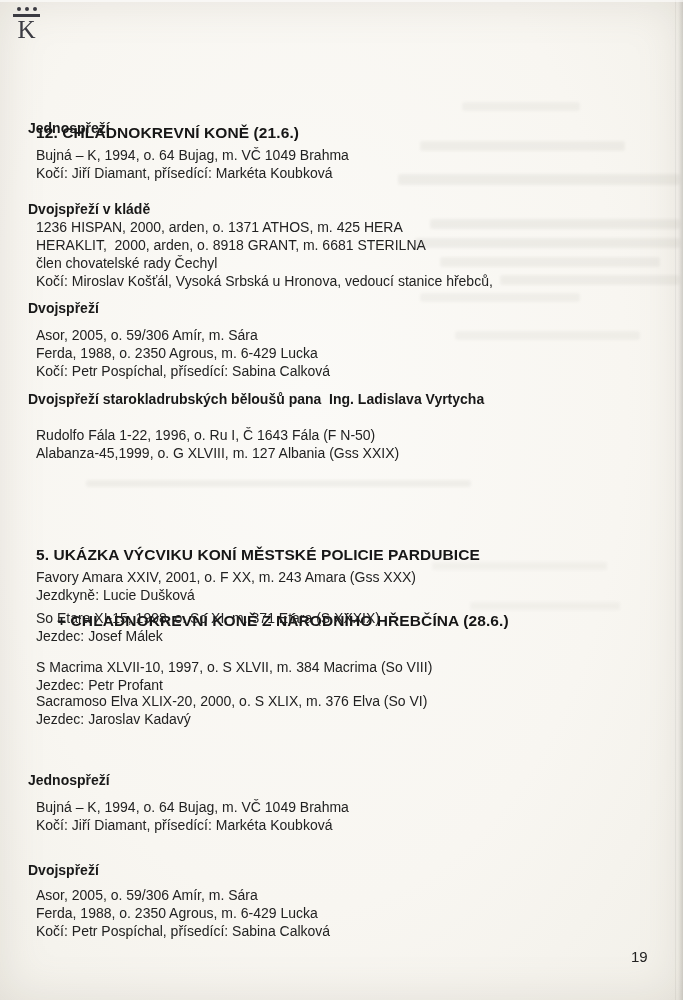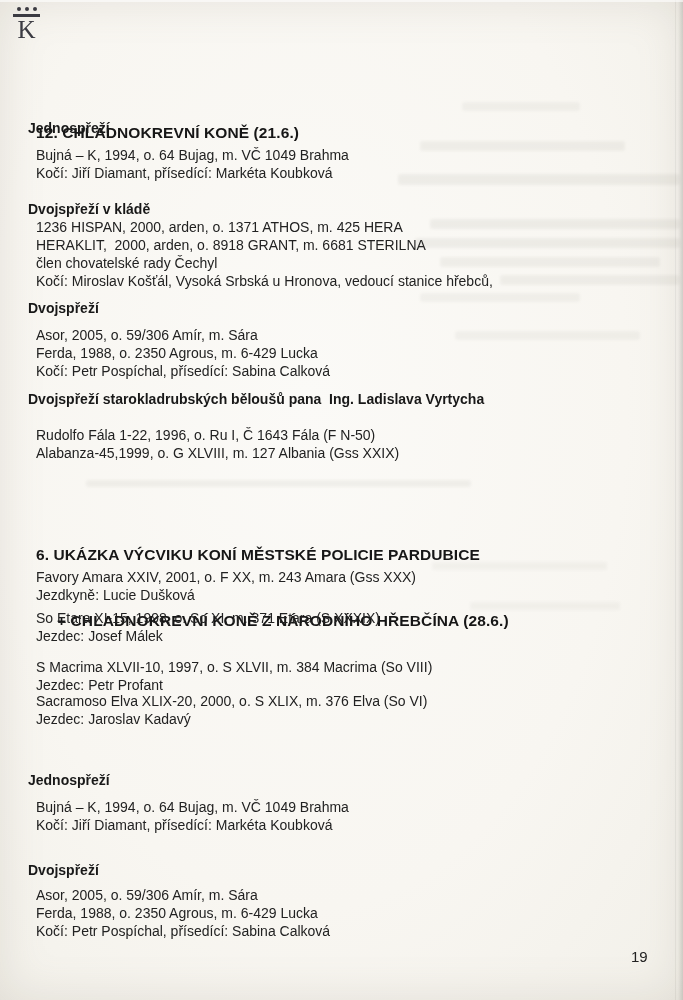--- a/index.html
+++ b/index.html
@@ -77,21 +77,21 @@
     <div class="line">Kočí: Petr Pospíchal, přísedící: Sabina Calková</div>
   </div>
 
   <div class="abs sub" style="top:390px;">Dvojspřeží starokladrubských běloušů pana  Ing. Ladislava Vyrtycha</div>
   <div class="abs blk" style="top:426px;">
     <div class="line">Rudolfo Fála 1-22, 1996, o. Ru I, Č 1643 Fála (F N-50)</div>
     <div class="line">Alabanza-45,1999, o. G XLVIII, m. 127 Albania (Gss XXIX)</div>
   </div>
 
   <div class="abs h1 multi" style="top:500px;">
-    <div class="line">6. UKÁZKA VÝCVIKU KONÍ MĚSTSKÉ POLICIE PARDUBICE</div>
+    <div class="line">5. UKÁZKA VÝCVIKU KONÍ MĚSTSKÉ POLICIE PARDUBICE</div>
     <div class="line l2">+ CHLADNOKREVNÍ KONĚ Z NÁRODNÍHO HŘEBČÍNA (28.6.)</div>
   </div>
 
   <div class="abs blk" style="top:568px;">
     <div class="line">Favory Amara XXIV, 2001, o. F XX, m. 243 Amara (Gss XXX)</div>
     <div class="line">Jezdkyně: Lucie Dušková</div>
   </div>
 
   <div class="abs blk" style="top:609px;">
     <div class="line">So Etara XI-15, 1998, o. So XI, m. 371 Etara (S XXXIX)</div>

